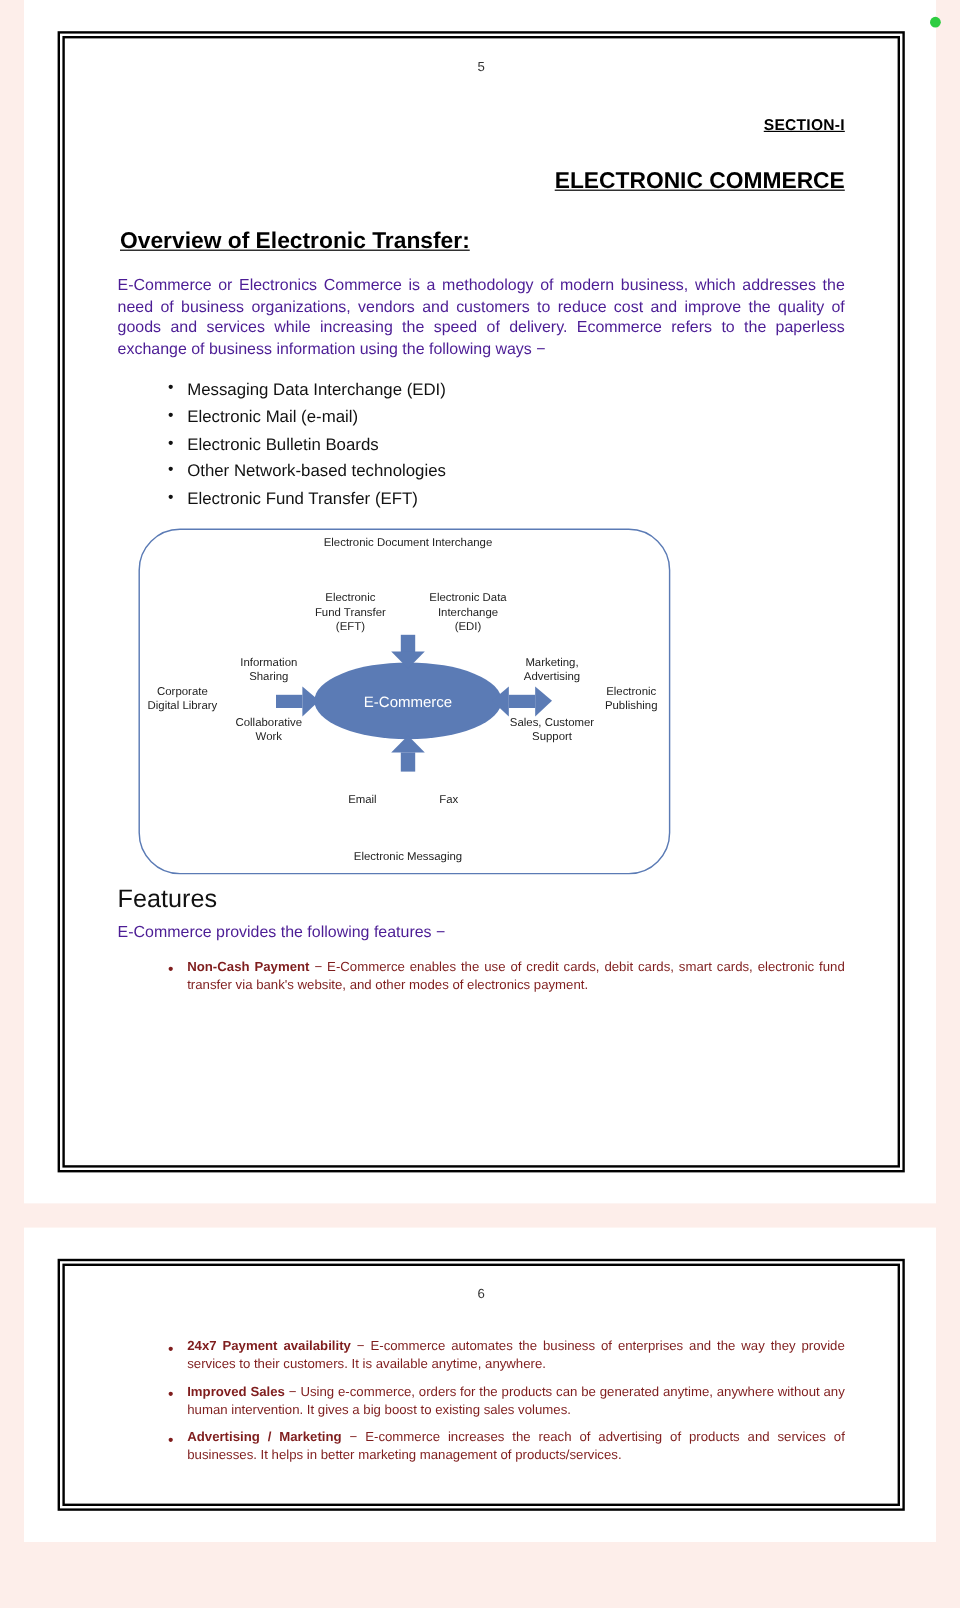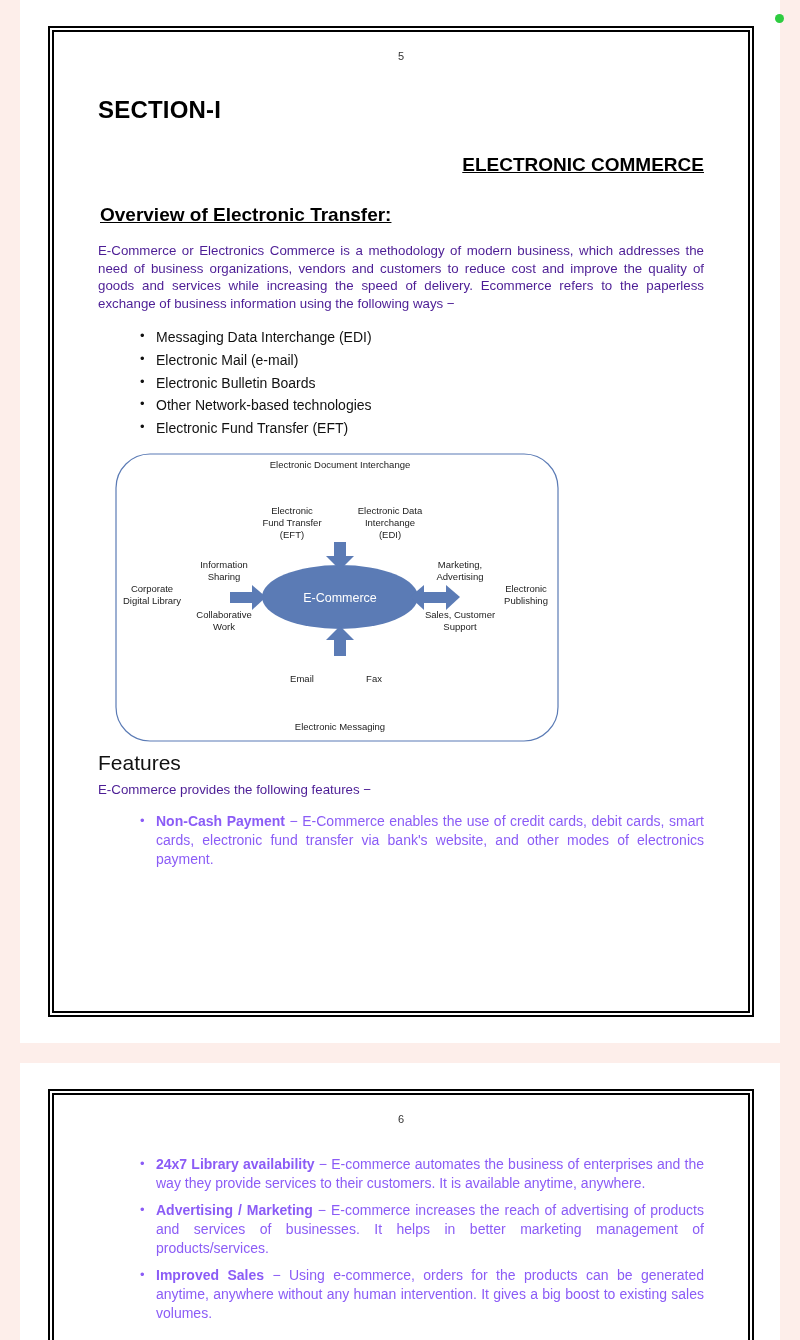--- a/index.html
+++ b/index.html
@@ -47,23 +47,24 @@
     position: relative;
   }
   .page-number {
     text-align: center;
     font-size: 11px;
     color: #333;
     margin-bottom: 34px;
     font-family: "Liberation Sans", sans-serif;
   }
   h1.section-title {
-    text-align: left;
-    font-size: 24px;
+    text-align: right;
+    font-size: 13px;
     font-weight: bold;
+    text-decoration: underline;
     margin: 18px 0 30px 0;
     letter-spacing: .2px;
   }
   h2.doc-title {
     text-align: right;
     font-size: 19px;
     font-weight: bold;
     text-decoration: underline;
     margin: 0 0 28px 0;
   }
@@ -112,27 +113,27 @@
     font-weight: normal;
     margin: 6px 0 6px 0;
     color: #111;
   }
   .feature-list {
     margin: 6px 0 0 0;
     padding-left: 42px;
     list-style: none;
   }
   .feature-list li {
-    font-size: 14px;
+    font-size: 11px;
     line-height: 1.36;
     text-align: justify;
     margin-bottom: 8px;
     position: relative;
     padding-left: 16px;
-    color: #8b5cf6;
+    color: #7f1d1d;
   }
   .feature-list li:before {
     content: "\2022";
     position: absolute;
     left: 0;
     top: 0;
     font-size: 13px;
   }
   .feature-list b { font-weight: bold; }
   .page-one-filler { height: 110px; }
@@ -240,21 +241,21 @@
   </div>
 
   <div class="page-gap"></div>
 
   <div class="page-shell">
     <div class="page page-two">
 
       <div class="page-number">6</div>
 
       <ul class="feature-list">
-        <li><b>24x7 Library availability</b><span> − </span><span>E-commerce automates the business of enterprises and the way they provide services to their customers. It is available anytime, anywhere.</span></li>
+        <li><b>24x7 Payment availability</b><span> − </span><span>E-commerce automates the business of enterprises and the way they provide services to their customers. It is available anytime, anywhere.</span></li>
+        <li><b>Improved Sales</b><span> − </span><span>Using e-commerce, orders for the products can be generated anytime, anywhere without any human intervention. It gives a big boost to existing sales volumes.</span></li>
         <li><b>Advertising / Marketing</b><span> − </span><span>E-commerce increases the reach of advertising of products and services of businesses. It helps in better marketing management of products/services.</span></li>
-        <li><b>Improved Sales</b><span> − </span><span>Using e-commerce, orders for the products can be generated anytime, anywhere without any human intervention. It gives a big boost to existing sales volumes.</span></li>
       </ul>
 
     </div>
   </div>
 
 </div>
 
 </body></html>

